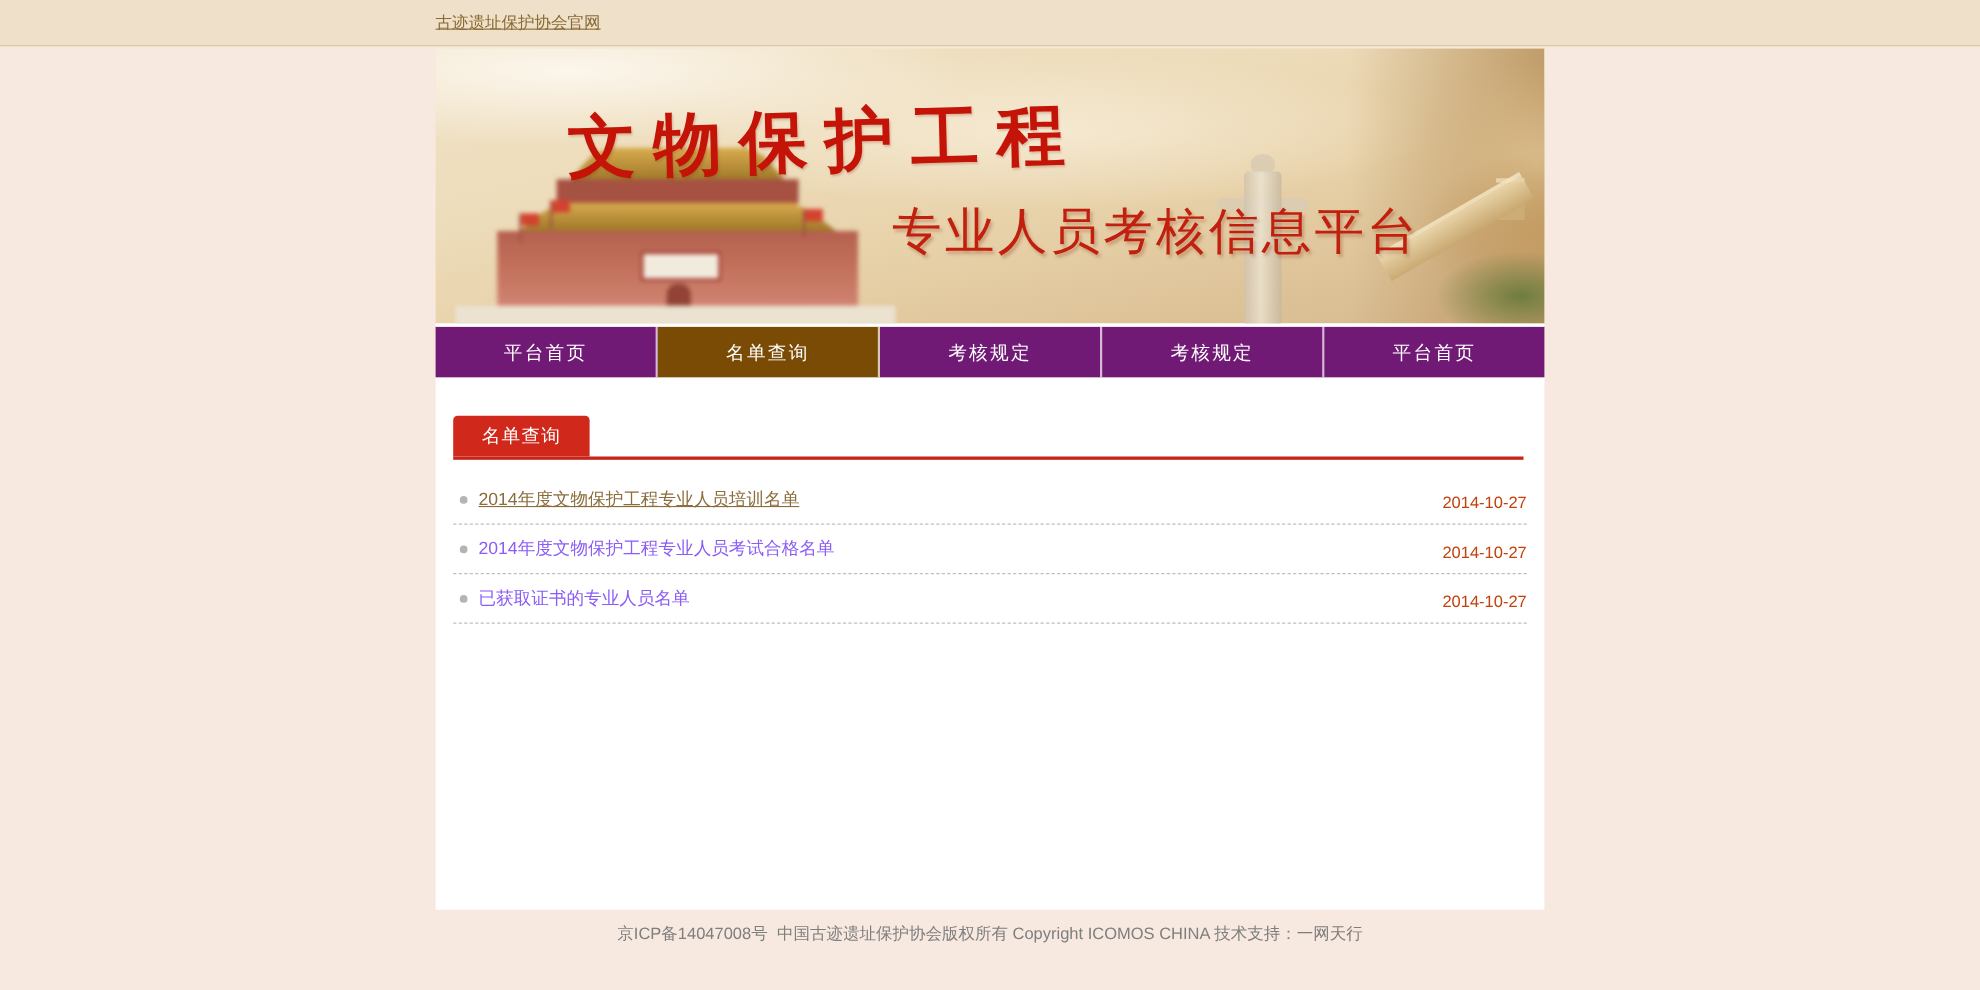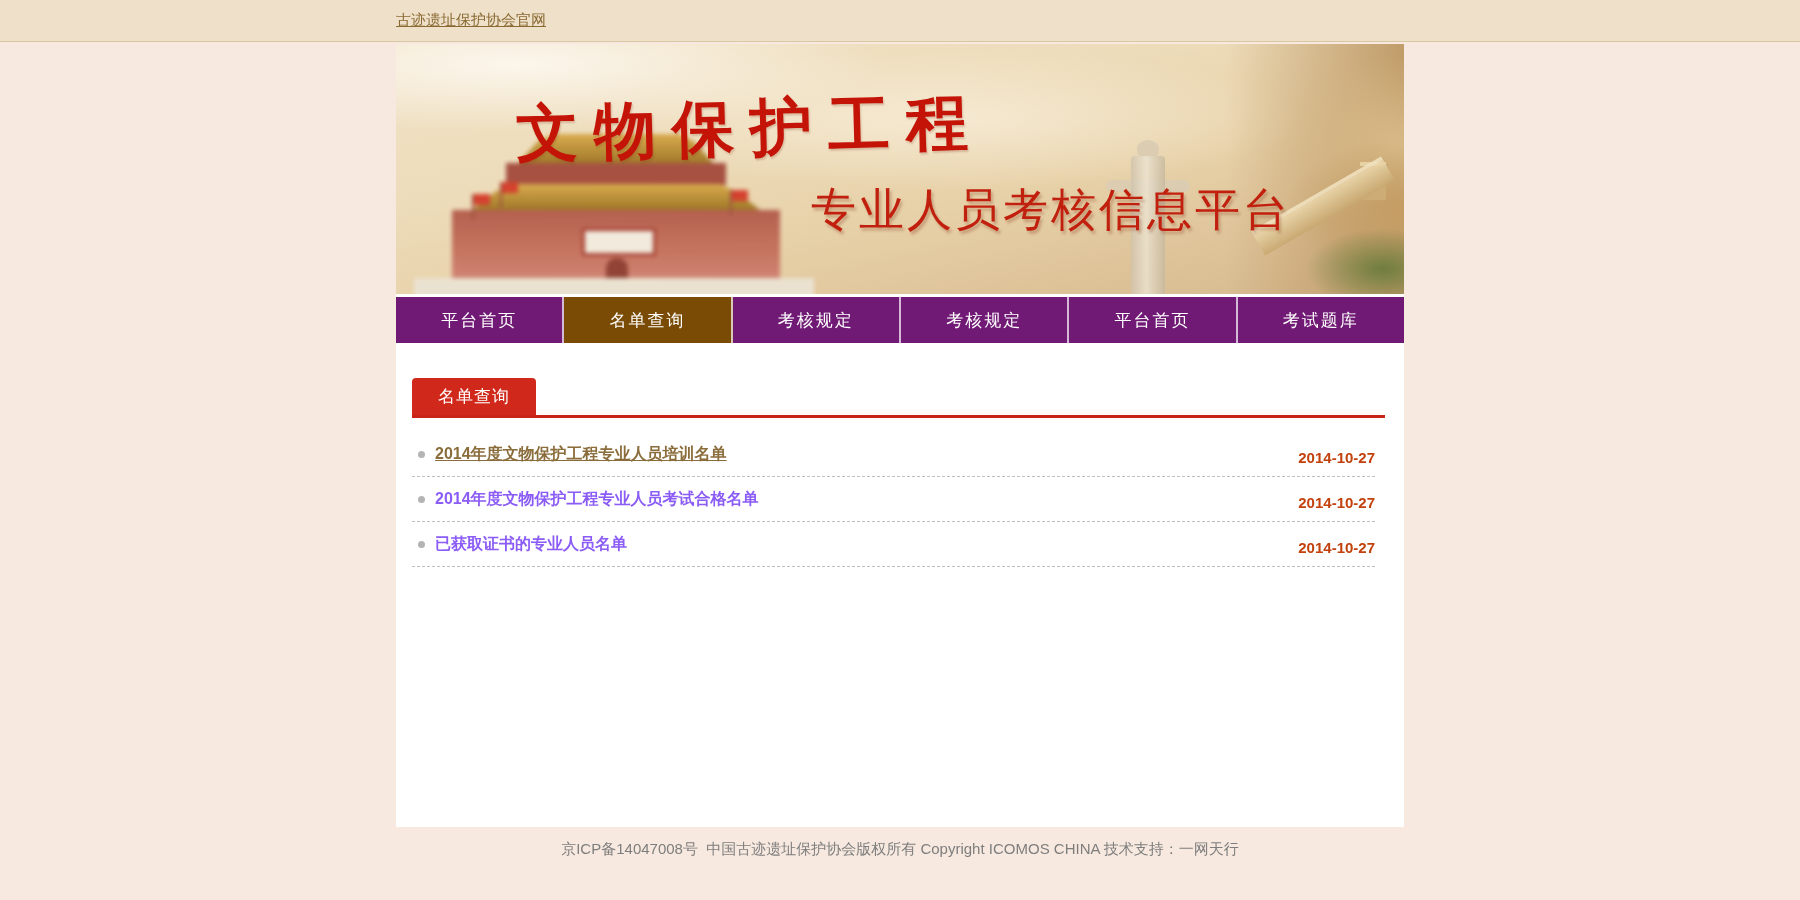--- a/index.html
+++ b/index.html
@@ -76,21 +76,21 @@
   }
   .nav-item:last-child{border-right:none;}
   .nav-item.active{background:#7a4b04;}
   
   .content{background:#fff;height:484px;box-sizing:border-box;padding-top:35px;}
   .section-head{margin:0 19px 0 16px;border-bottom:3px solid #c9241a;}
   .section-tab{
     display:inline-block;background:#d0281a;color:#fff;font-size:17px;
     height:37px;line-height:37px;padding:0 26px;border-radius:4px 4px 0 0;letter-spacing:1px;
   }
-  .news-list{margin:14px 29px 0 16px;font-weight:bold;}
+  .news-list{margin:14px 16px 0 16px;}
   .news-row{
     height:44px;display:flex;align-items:center;
     border-bottom:1px dashed #bfbfbf;
   }
   .bullet{width:7px;height:7px;border-radius:50%;background:#b4b4b4;margin:0 10px 0 6px;flex:none;}
   .news-title{font-size:16px;color:#8b5cf6;cursor:pointer;}
   .news-title.linked{color:#8a6d3b;text-decoration:underline;}
   .news-date{margin-left:auto;font-size:15px;color:#c2410c;position:relative;top:3px;}
   
   .footer{height:73px;display:flex;justify-content:center;}
@@ -133,21 +133,20 @@
     <div class="banner-title">文物保护工程</div>
     <div class="banner-subtitle">专业人员考核信息平台</div>
   </div>
 
   <div class="nav">
     <div class="nav-item">平台首页</div>
     <div class="nav-item active">名单查询</div>
     <div class="nav-item">考核规定</div>
     <div class="nav-item">考核规定</div>
     <div class="nav-item">平台首页</div>
-    <div class="nav-item">考试题库</div>
   </div>
 
   <div class="content">
     <div class="section-head">
       <span class="section-tab">名单查询</span>
     </div>
     <div class="news-list">
       <div class="news-row">
         <span class="bullet"></span>
         <span class="news-title linked">2014年度文物保护工程专业人员培训名单</span>

